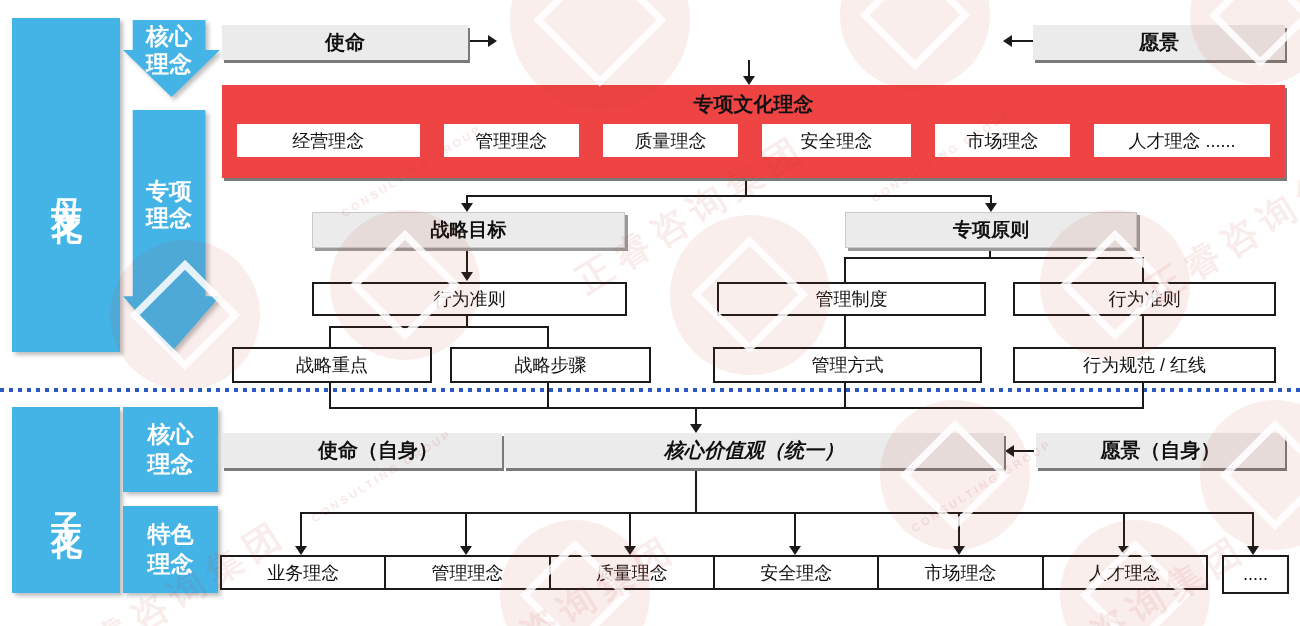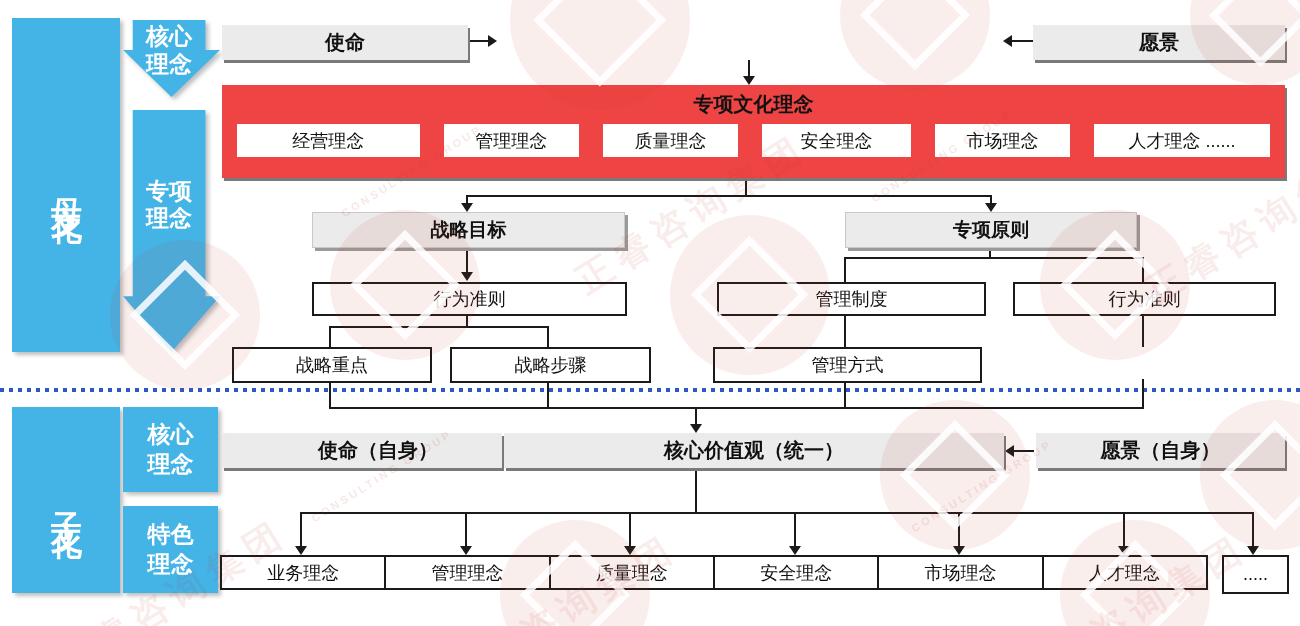--- a/index.html
+++ b/index.html
@@ -107,25 +107,26 @@
 
   <div class="gray-box mid" style="left:312px;top:212px;width:311px;height:34px;">战略目标</div>
   <div class="gray-box mid" style="left:845px;top:212px;width:290px;height:34px;">专项原则</div>
 
   <div class="white-box" style="left:312px;top:282px;width:311px;height:30px;">行为准则</div>
   <div class="white-box" style="left:232px;top:347px;width:196px;height:32px;">战略重点</div>
   <div class="white-box" style="left:450px;top:347px;width:197px;height:32px;">战略步骤</div>
   <div class="white-box" style="left:717px;top:282px;width:265px;height:30px;">管理制度</div>
   <div class="white-box" style="left:1013px;top:282px;width:259px;height:30px;">行为准则</div>
   <div class="white-box" style="left:713px;top:347px;width:265px;height:32px;">管理方式</div>
+  <div class="white-box" style="left:1013px;top:347px;width:259px;height:32px;">行为规范 / 红线</div>
 
   <div class="divider"></div>
 
   <div class="gray-box" style="left:222px;top:433px;width:248px;height:35px;padding-left:32px;">使命（自身）</div>
-  <div class="gray-box" style="left:504px;top:433px;width:500px;height:35px;">核心价值观（统一）</div>
+  <div class="gray-box" style="left:504px;top:433px;width:500px;height:35px;font-style:italic;">核心价值观（统一）</div>
   <div class="gray-box" style="left:1036px;top:433px;width:249px;height:35px;">愿景（自身）</div>
 
   <div class="strip">
     <div class="cell">业务理念</div>
     <div class="cell">管理理念</div>
     <div class="cell">质量理念</div>
     <div class="cell">安全理念</div>
     <div class="cell">市场理念</div>
     <div class="cell">人才理念</div>
   </div>

